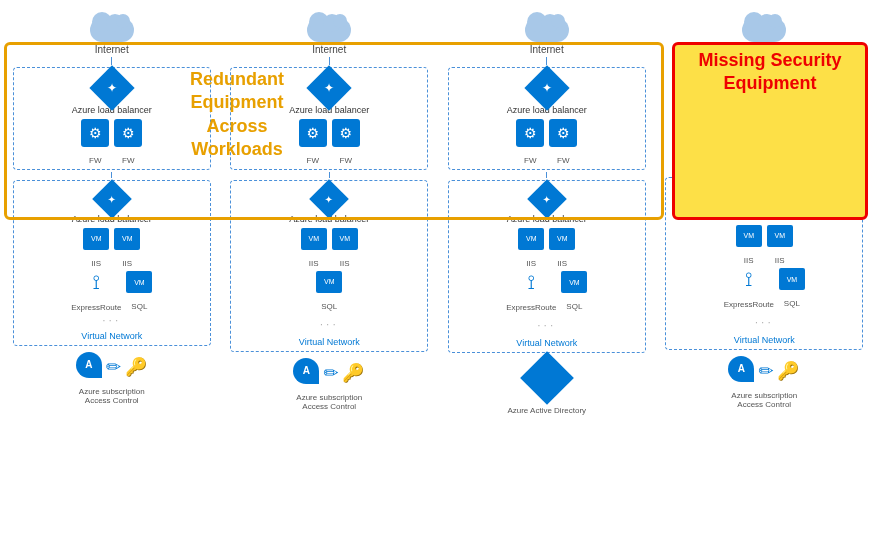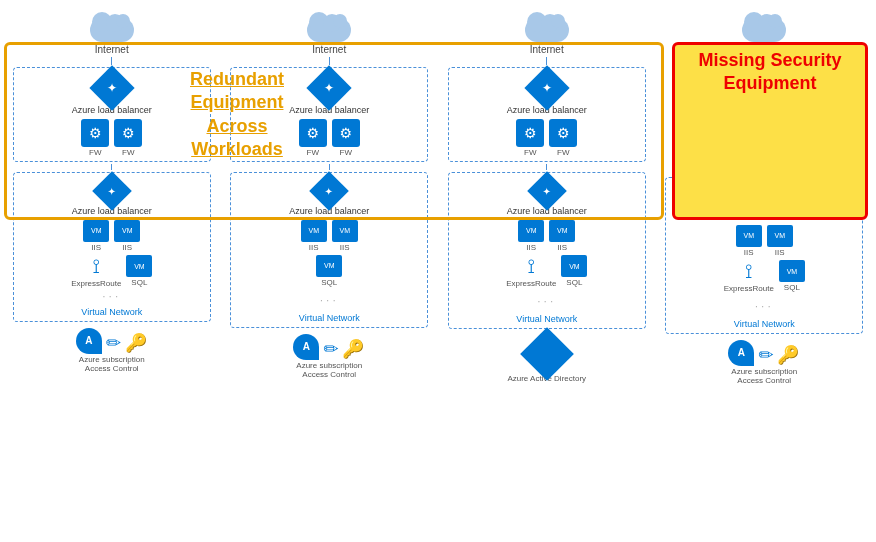--- a/index.html
+++ b/index.html
@@ -42,40 +42,40 @@
     .label-sm {
       font-size: 9px;
       color: #333;
       text-align: center;
       line-height: 1.2;
     }
     .label-xs {
       font-size: 8px;
       color: #555;
       text-align: center;
+      margin-top: 8px;
     }
 
     
     .vnet-label {
       font-size: 9px;
       color: #0078d4;
       text-align: center;
       margin-top: 2px;
     }
 
     
     .redundant-label {
       position: absolute;
       color: #e8a000;
       font-size: 18px;
       font-weight: bold;
       text-align: center;
       line-height: 1.3;
       z-index: 10;
-      text-decoration: underline;
     }
 
     
     .missing-label {
       color: #e00;
       font-size: 18px;
       font-weight: bold;
       text-align: center;
       line-height: 1.3;
     }

